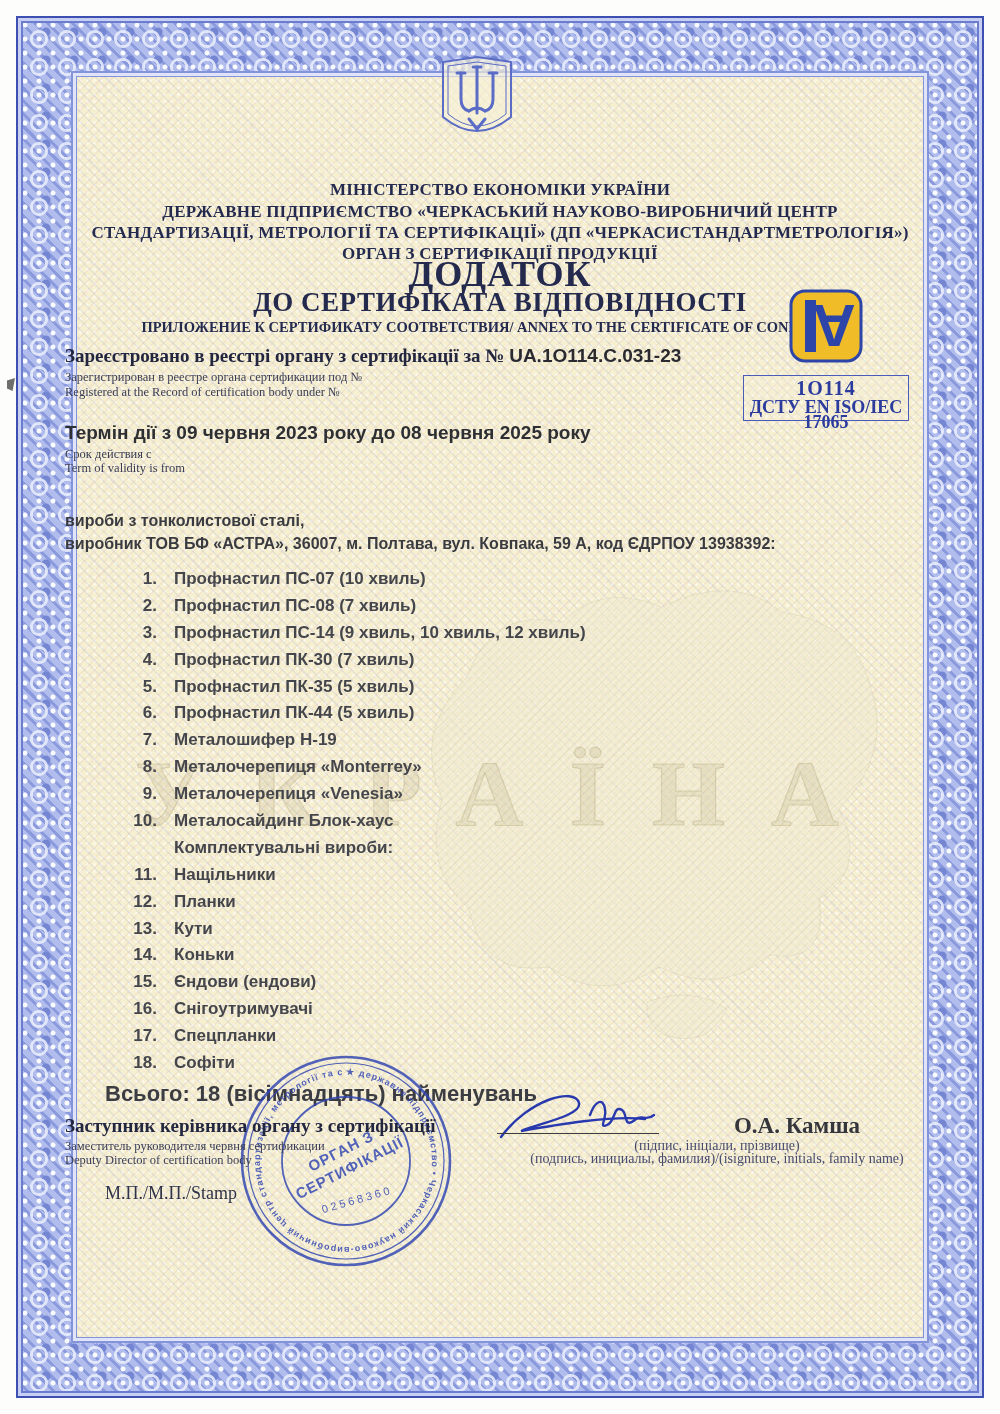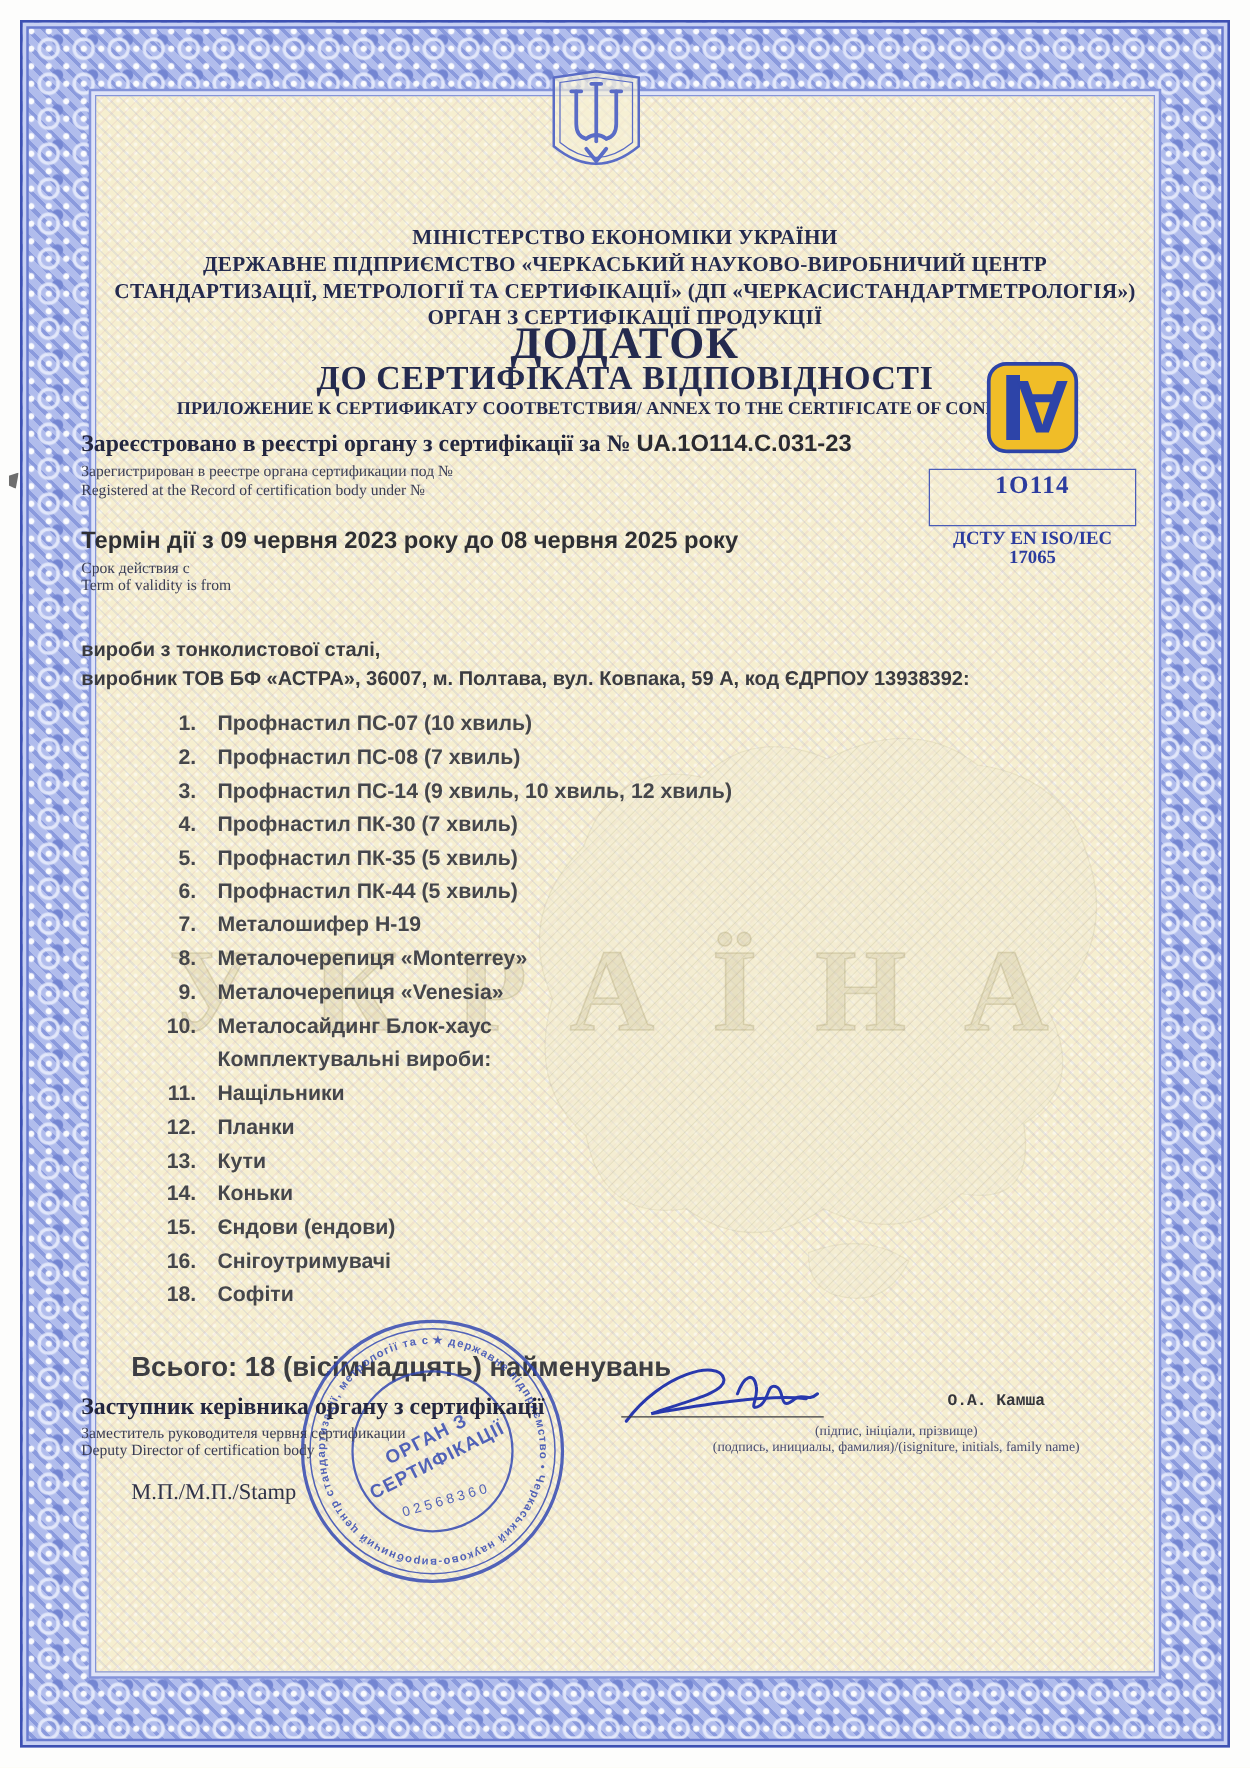--- a/index.html
+++ b/index.html
@@ -37,28 +37,28 @@
   .small-sub{font-size:12.5px;color:#3a3d55;line-height:15px;}
   .validity-main{font-family:"Liberation Sans",sans-serif;font-weight:bold;font-size:19px;color:#2e2f33;}
   .prod{font-family:"Liberation Sans",sans-serif;font-weight:bold;font-size:16px;color:#3a3b40;line-height:23px;}
   .row{display:flex;height:26.9px;align-items:flex-start;}
   .row .num{width:38px;text-align:right;flex:none;}
   .row .lbl{margin-left:17px;}
   .list, .total, .row{font-family:"Liberation Sans",sans-serif;font-weight:bold;font-size:17px;color:#45464b;}
   .total{left:104px;top:1080px;font-size:22px;color:#3c3d42;}
   .signoff-title{font-size:19px;font-weight:bold;color:#23263f;}
   .stamp-note{font-size:18px;color:#2f3248;}
-  .name{font-family:Liberation Mono, monospace;font-weight:bold;font-size:13px;color:#35363b;}
-  .hint{font-size:11px;color:#474b6e;line-height:13.5px;text-align:center;}
+  .name{font-family:Liberation Serif, serif;font-weight:bold;font-size:23px;color:#35363b;}
+  .hint{font-size:14px;color:#474b6e;line-height:13.5px;text-align:center;}
   .wm-text{font-size:94px;font-weight:bold;letter-spacing:46px;color:rgba(168,158,108,.16);
            -webkit-text-stroke:1.2px rgba(160,150,100,.28);white-space:nowrap;}
   .std-box{left:742px;top:374px;width:164px;height:44px;border:1.5px solid #4a5cb8;
            text-align:center;color:#2c3c9e;background:rgba(246,240,214,.25);}
   .std-code{font-size:20px;font-weight:bold;line-height:24px;letter-spacing:1px;}
-  .std-name{font-size:15px;font-weight:bold;line-height:15px;margin-top:24px;}
+  .std-name{font-size:18px;font-weight:bold;line-height:15px;}
   .sig-line{height:0;border-top:1.5px solid #3b3c40;}
   svg{display:block;}
 </style>
 </head>
 <body>
 
 <div class="page">
 
   <div class="band abs"></div>
 
@@ -185,20 +185,24 @@
         </div>
       <div class="row">
           <span class="num">15.</span>
           <span class="lbl">Єндови (ендови)</span>
         </div>
       <div class="row">
           <span class="num">16.</span>
           <span class="lbl">Снігоутримувачі</span>
         </div>
       <div class="row">
+          <span class="num">17.</span>
+          <span class="lbl">Спецпланки</span>
+        </div>
+      <div class="row">
           <span class="num">18.</span>
           <span class="lbl">Софіти</span>
         </div>
     </div>
 
     <div class="abs total" style="left:28px;top:1004px;">Всього: 18 (вісімнадцять) найменувань</div>
 
     <svg class="abs" style="left:161px;top:976px;opacity:.82;" width="216" height="216" viewBox="0 0 216 216">
       <defs>
           <path id="ringPath" d="M108,22 a86,86 0 1,1 -0.01,0"></path>

